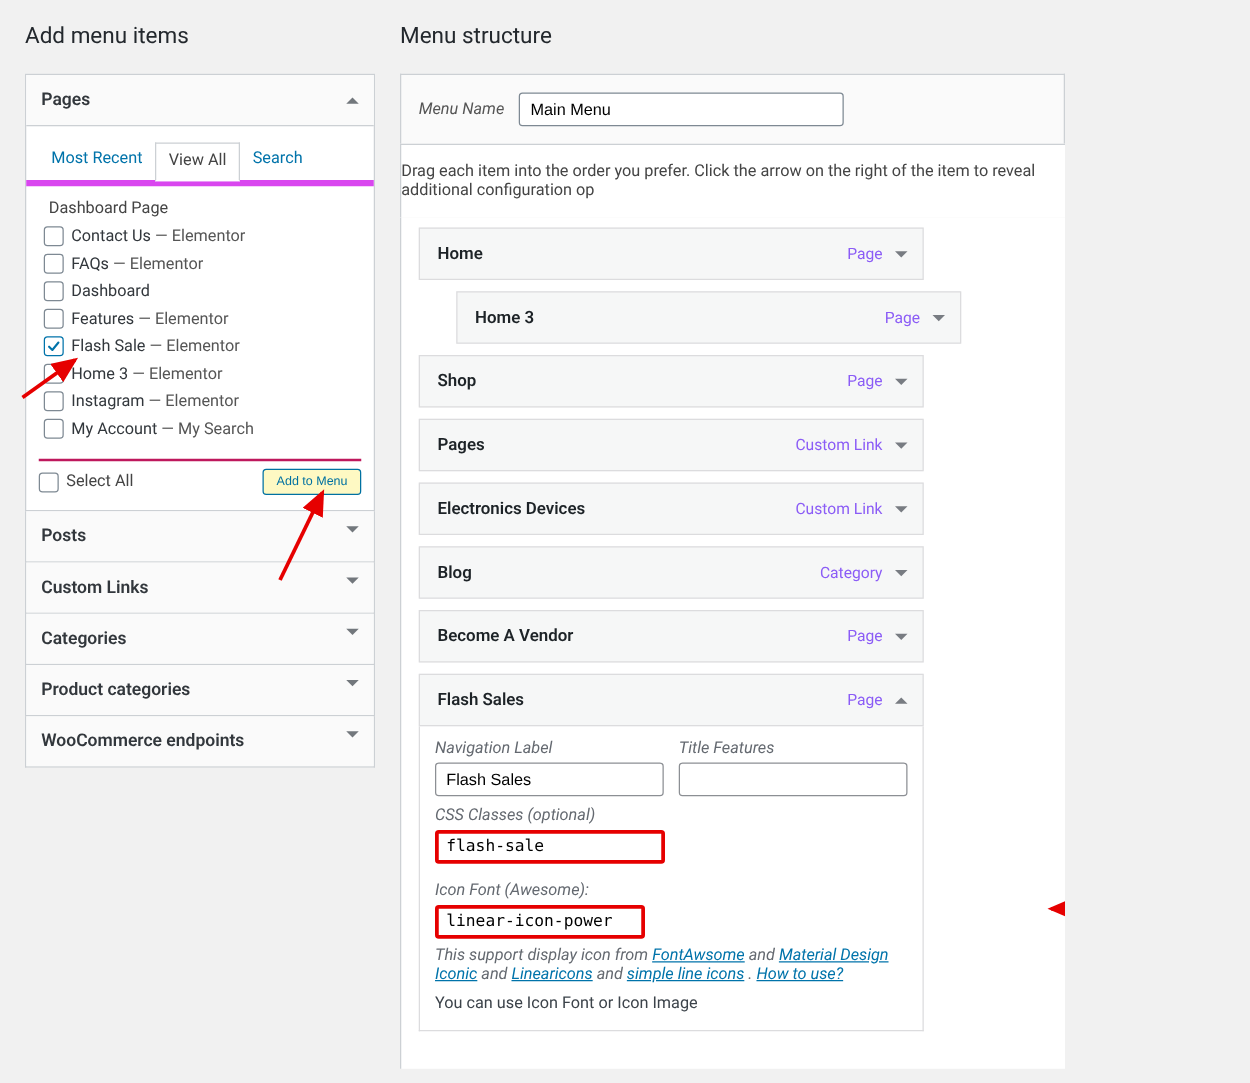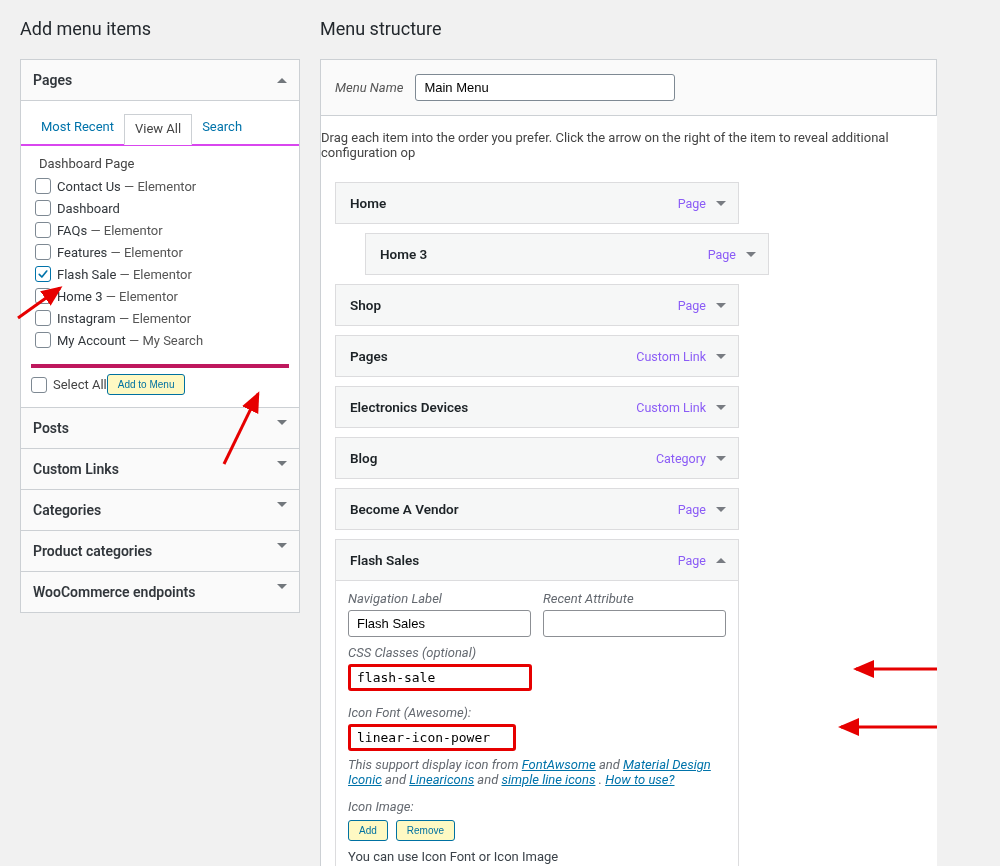--- a/index.html
+++ b/index.html
@@ -1,41 +1,41 @@
 <!DOCTYPE html>
 <html><head>
 <meta charset="utf-8">
 <style>
   * { box-sizing: border-box; }
   html, body { margin:0; padding:0; font-family: -apple-system, BlinkMacSystemFont, "Segoe UI", Roboto, Helvetica, Arial, sans-serif; font-size:13px; color:#32373c; background:#f1f1f1; }
-  .wrap { width:937px; height:866px; background:#f1f1f1; padding:18px 0 0 20px; position:relative; overflow:hidden; }
+  .wrap { width:852px; height:866px; background:#f1f1f1; padding:18px 0 0 20px; position:relative; overflow:hidden; }
   .cols { display:flex; gap:20px; }
   .left { width:280px; }
   .right { flex:1; min-width:0; }
   h3.section-title { font-size:18px; font-weight:400; color:#23282d; margin:0 0 20px 0; }
   
   .meta-box { border:1px solid #ccd0d4; background:#fff; margin-bottom:0; }
   .meta-box-head { background:#fafafa; border-bottom:1px solid #ccd0d4; padding:12px 12px; font-size:14px; font-weight:600; display:flex; align-items:center; justify-content:space-between; cursor:pointer; }
   .meta-box-head .arr { width:0; height:0; border-left:5px solid transparent; border-right:5px solid transparent; border-bottom:5px solid #72777c; }
   .meta-box-body { padding:12px 10px 12px 10px; }
-  .tabs { display:flex; border-bottom:2px solid #d946ef; margin:0 -10px 4px -10px; padding:0 10px; }
+  .tabs { display:flex; border-bottom:5px solid #d946ef; margin:0 -10px 4px -10px; padding:0 10px; }
   .tab { padding:6px 10px 8px; font-size:13px; color:#0073aa; cursor:pointer; }
   .tab.active { color:#444; border:1px solid #ccd0d4; border-bottom:1px solid #fff; border-radius:0; position:relative; top:1px; background:#fff; }
   .page-list { height:200px; overflow-y:scroll; margin:8px 0 10px 0; padding:0 2px 0 4px; }
   .page-list::-webkit-scrollbar { width:14px; }
   .page-list::-webkit-scrollbar-track { background:#f5f5f5; }
   .page-list::-webkit-scrollbar-thumb { background:#c4c4c4; }
   .pl-first { color:#444; padding:2px 0 4px 4px; font-size:13px; }
   .pl-item { display:flex; align-items:center; padding:3px 0 3px 0; font-size:13px; gap:6px; }
   .chk { width:16px; height:16px; border:1px solid #7e8993; border-radius:3px; background:#fff; display:flex; align-items:center; justify-content:center; flex:0 0 16px; cursor:pointer;}
   .chk.checked { border:1px solid #0073aa; }
   .chk.checked svg { width:12px; height:12px; }
   .pl-label { color:#32373c; }
   .el-suffix { color:#555; }
-  .select-row { display:flex; align-items:center; padding-top:6px; border-top:4px solid #be185d; margin-top:4px;}
+  .select-row { display:flex; align-items:center; justify-content:space-between; padding-top:6px; border-top:2px solid #be185d; margin-top:4px;}
   .select-all { display:flex; align-items:center; gap:6px; font-size:13px; color:#444;}
   .btn-wp { border:1px solid #0071a1; color:#0071a1; background:#fef9c3; padding:4px 10px; border-radius:3px; font-size:10px; cursor:pointer; }
   
   .acc { border:1px solid #ccd0d4; border-top:none; background:#fff; }
   .acc .head { padding:12px 12px; font-size:14px; font-weight:600; display:flex; justify-content:space-between; cursor:pointer; background:#fafafa; }
   .acc .head .arr-d { width:0; height:0; border-left:5px solid transparent; border-right:5px solid transparent; border-top:5px solid #72777c; }
   
   .arrow-ann { position:absolute; pointer-events:none; }
   
   .menu-header-box { border:1px solid #ccd0d4; border-bottom:none; background:#fafafa; padding:14px 14px; display:flex; align-items:center; gap:12px; }
@@ -80,25 +80,25 @@
           </div>
           <div class="page-list">
             <div class="pl-first">Dashboard Page</div>
             <div id="pl-items">
                 <div class="pl-item">
                   <span class="chk"></span>
                   <span class="pl-label">Contact Us<span class="el-suffix"> — Elementor</span></span>
                 </div>
                 <div class="pl-item">
                   <span class="chk"></span>
+                  <span class="pl-label">FAQs<span class="el-suffix"> — Elementor</span></span>
+                </div>
+                <div class="pl-item">
+                  <span class="chk"></span>
                   <span class="pl-label">Dashboard</span>
-                </div>
-                <div class="pl-item">
-                  <span class="chk"></span>
-                  <span class="pl-label">FAQs<span class="el-suffix"> — Elementor</span></span>
                 </div>
                 <div class="pl-item">
                   <span class="chk"></span>
                   <span class="pl-label">Features<span class="el-suffix"> — Elementor</span></span>
                 </div>
                 <div class="pl-item">
                   <span class="chk checked">
                     <svg viewBox="0 0 16 16">
                       <path d="M3 8.5 L6.5 12 L13 4" stroke="#0073aa" stroke-width="2.2" fill="none" stroke-linecap="round" stroke-linejoin="round"></path>
                     </svg>
@@ -251,41 +251,34 @@
             </div>
           </div>
 
         <div class="mi-edit">
           <div class="field-row">
             <div class="field">
               <span class="flabel">Navigation Label</span>
               <input class="finput" value="Flash Sales" style="">
             </div>
             <div class="field">
-              <span class="flabel">Recent Attribute</span>
+              <span class="flabel">Title Features</span>
               <input class="finput" value="" style="">
             </div>
           </div>
           <div style="margin-top:8px;">
             <span class="flabel">CSS Classes (optional)</span>
             <input class="finput hl" style="width: 184px;" value="flash-sale">
           </div>
           <div style="margin-top:14px;">
             <span class="flabel">Icon Font (Awesome):</span>
             <input class="finput hl" style="width: 168px;" value="linear-icon-power">
           </div>
           <div class="hint" style="margin-top:6px;">
             <span>This support display icon from </span><a href="#">FontAwsome</a><span> and </span><a href="#">Material Design Iconic</a><span> and </span><a href="#">Linearicons</a><span> and </span><a href="#">simple line icons</a><span> . </span><a href="#">How to use?</a>
-          </div>
-          <div style="margin-top:12px;">
-            <span class="flabel">Icon Image:</span>
-            <div class="btn-row">
-              <button class="btn-wp">Add</button>
-              <button class="btn-wp">Remove</button>
-            </div>
           </div>
           <div style="margin-top:8px; font-size:13px; color:#3c434a;">You can use Icon Font or Icon Image</div>
         </div>
       </div>
 
       <svg class="arrow-ann" style="left:530px; top:640px;" width="150" height="22">
         <defs>
             <marker id="ah3" markerWidth="8" markerHeight="8" refX="6" refY="3" orient="auto">
               <path d="M0,0 L7,3 L0,6 Z" fill="#e60000"></path>
             </marker>

